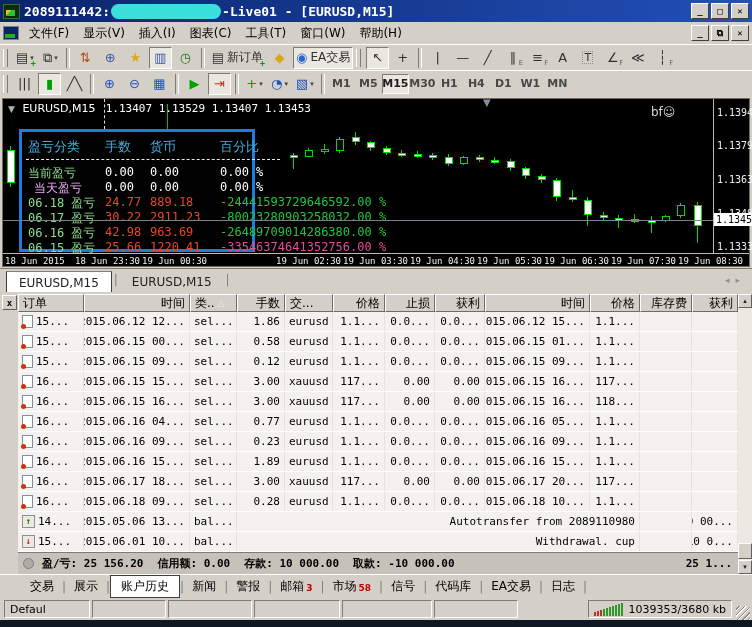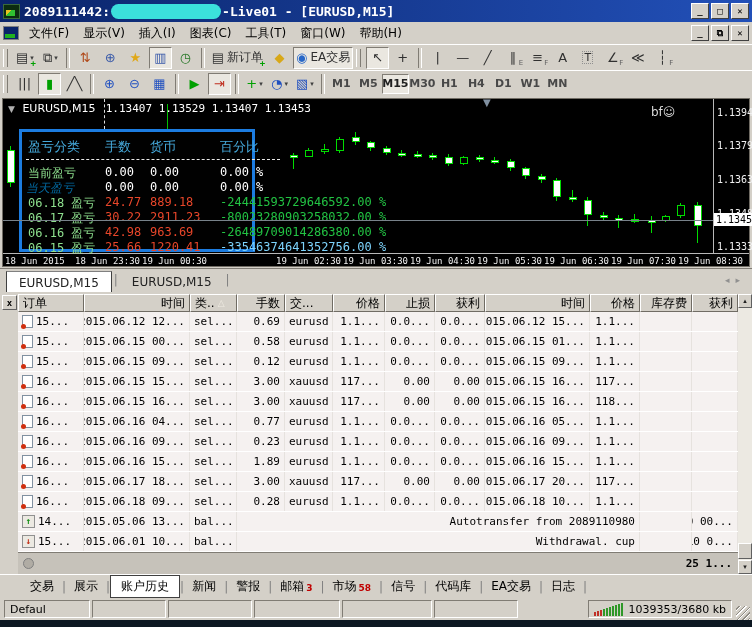--- a/index.html
+++ b/index.html
@@ -406,40 +406,40 @@
             <div class="ov-h" style="left: 83px;">手数</div>
             <div class="ov-h" style="left: 128px;">货币</div>
             <div class="ov-h" style="left: 198px;">百分比</div>
           </div>
         <div class="ov-sep"></div>
         <div id="overlay-rows">
             <div class="ov-cell" style="left: 6px; top: 33px; color: rgb(142, 224, 142);">当前盈亏</div>
             <div class="ov-cell" style="left: 83px; top: 33px; color: rgb(255, 255, 255);">0.00</div>
             <div class="ov-cell" style="left: 128px; top: 33px; color: rgb(255, 255, 255);">0.00</div>
             <div class="ov-cell" style="left: 198px; top: 33px; color: rgb(255, 255, 255);">0.00 %</div>
-            <div class="ov-cell" style="left: 4px; top: 48px; color: #0369a1; font-style: italic;">当天盈亏</div>
+            <div class="ov-cell" style="left: 12px; top: 48px; color: #f0abfc;">当天盈亏</div>
             <div class="ov-cell" style="left: 83px; top: 48px; color: rgb(255, 255, 255);">0.00</div>
             <div class="ov-cell" style="left: 128px; top: 48px; color: rgb(255, 255, 255);">0.00</div>
             <div class="ov-cell" style="left: 198px; top: 48px; color: rgb(255, 255, 255);">0.00 %</div>
             <div class="ov-cell" style="left: 6px; top: 63px; color: rgb(142, 224, 142);">06.18 盈亏</div>
             <div class="ov-cell" style="left: 83px; top: 63px; color: rgb(232, 70, 42);">24.77</div>
             <div class="ov-cell" style="left: 128px; top: 63px; color: rgb(232, 70, 42);">889.18</div>
             <div class="ov-cell" style="left: 198px; top: 63px; color: rgb(34, 195, 67);">-24441593729646592.00 %</div>
             <div class="ov-cell" style="left: 6px; top: 78px; color: rgb(142, 224, 142);">06.17 盈亏</div>
             <div class="ov-cell" style="left: 83px; top: 78px; color: rgb(232, 70, 42);">30.22</div>
             <div class="ov-cell" style="left: 128px; top: 78px; color: rgb(232, 70, 42);">2911.23</div>
             <div class="ov-cell" style="left: 198px; top: 78px; color: rgb(34, 195, 67);">-80023280903258032.00 %</div>
             <div class="ov-cell" style="left: 6px; top: 93px; color: rgb(142, 224, 142);">06.16 盈亏</div>
             <div class="ov-cell" style="left: 83px; top: 93px; color: rgb(232, 70, 42);">42.98</div>
             <div class="ov-cell" style="left: 128px; top: 93px; color: rgb(232, 70, 42);">963.69</div>
             <div class="ov-cell" style="left: 198px; top: 93px; color: rgb(34, 195, 67);">-26489709014286380.00 %</div>
             <div class="ov-cell" style="left: 6px; top: 108px; color: rgb(142, 224, 142);">06.15 盈亏</div>
             <div class="ov-cell" style="left: 83px; top: 108px; color: rgb(232, 70, 42);">25.66</div>
             <div class="ov-cell" style="left: 128px; top: 108px; color: rgb(232, 70, 42);">1220.41</div>
-            <div class="ov-cell" style="left: 198px; top: 108px; color: #7dd3fc;">-33546374641352756.00 %</div>
+            <div class="ov-cell" style="left: 198px; top: 108px; color: #ec4899;">-33546374641352756.00 %</div>
           </div>
       </div>
     </div>
   </div>
 
   <div id="chart-tabs">
     <div id="ctab-items" style="display:flex;">
         <div class="ctab active">EURUSD,M15</div>
         <span class="ctab-sep">|</span>
         <div class="ctab">EURUSD,M15</div>
@@ -500,21 +500,21 @@
             </span>
             <span>15...</span>
           </div>
           <div class="td" style="width: 106px; justify-content: flex-end;">
             <span>2015.06.12 12...</span>
           </div>
           <div class="td" style="width: 47px; justify-content: flex-start;">
             <span>sel...</span>
           </div>
           <div class="td" style="width: 48px; justify-content: flex-end;">
-            <span>0.69</span>
+            <span>1.86</span>
           </div>
           <div class="td" style="width: 48px; justify-content: flex-start;">
             <span>eurusd</span>
           </div>
           <div class="td" style="width: 52px; justify-content: flex-end;">
             <span>1.1...</span>
           </div>
           <div class="td" style="width: 50px; justify-content: flex-end;">
             <span>0.0...</span>
           </div>
@@ -941,20 +941,26 @@
           <div class="td" style="width: 52px; justify-content: flex-end;">
             <span></span>
           </div>
           <div class="td" style="width: 46px; justify-content: flex-end;">
             <span>-10 0...</span>
           </div>
         </div>
       </div>
     <div id="summary">
       <div class="sum-circle"></div>
+      <div id="summary-items" style="display:flex;">
+          <span class="sum-seg">盈/亏: 25 156.20</span>
+          <span class="sum-seg">信用额: 0.00</span>
+          <span class="sum-seg">存款: 10 000.00</span>
+          <span class="sum-seg">取款: -10 000.00</span>
+        </div>
       <div class="sum-total">25 1...</div>
     </div>
     <div id="vscroll">
       <div class="sbtn" style="top:0;">▴</div>
       <div class="sthumb"></div>
       <div class="sbtn" style="bottom:0;">▾</div>
     </div>
   </div>
 
   <div id="bottom-tabs">

